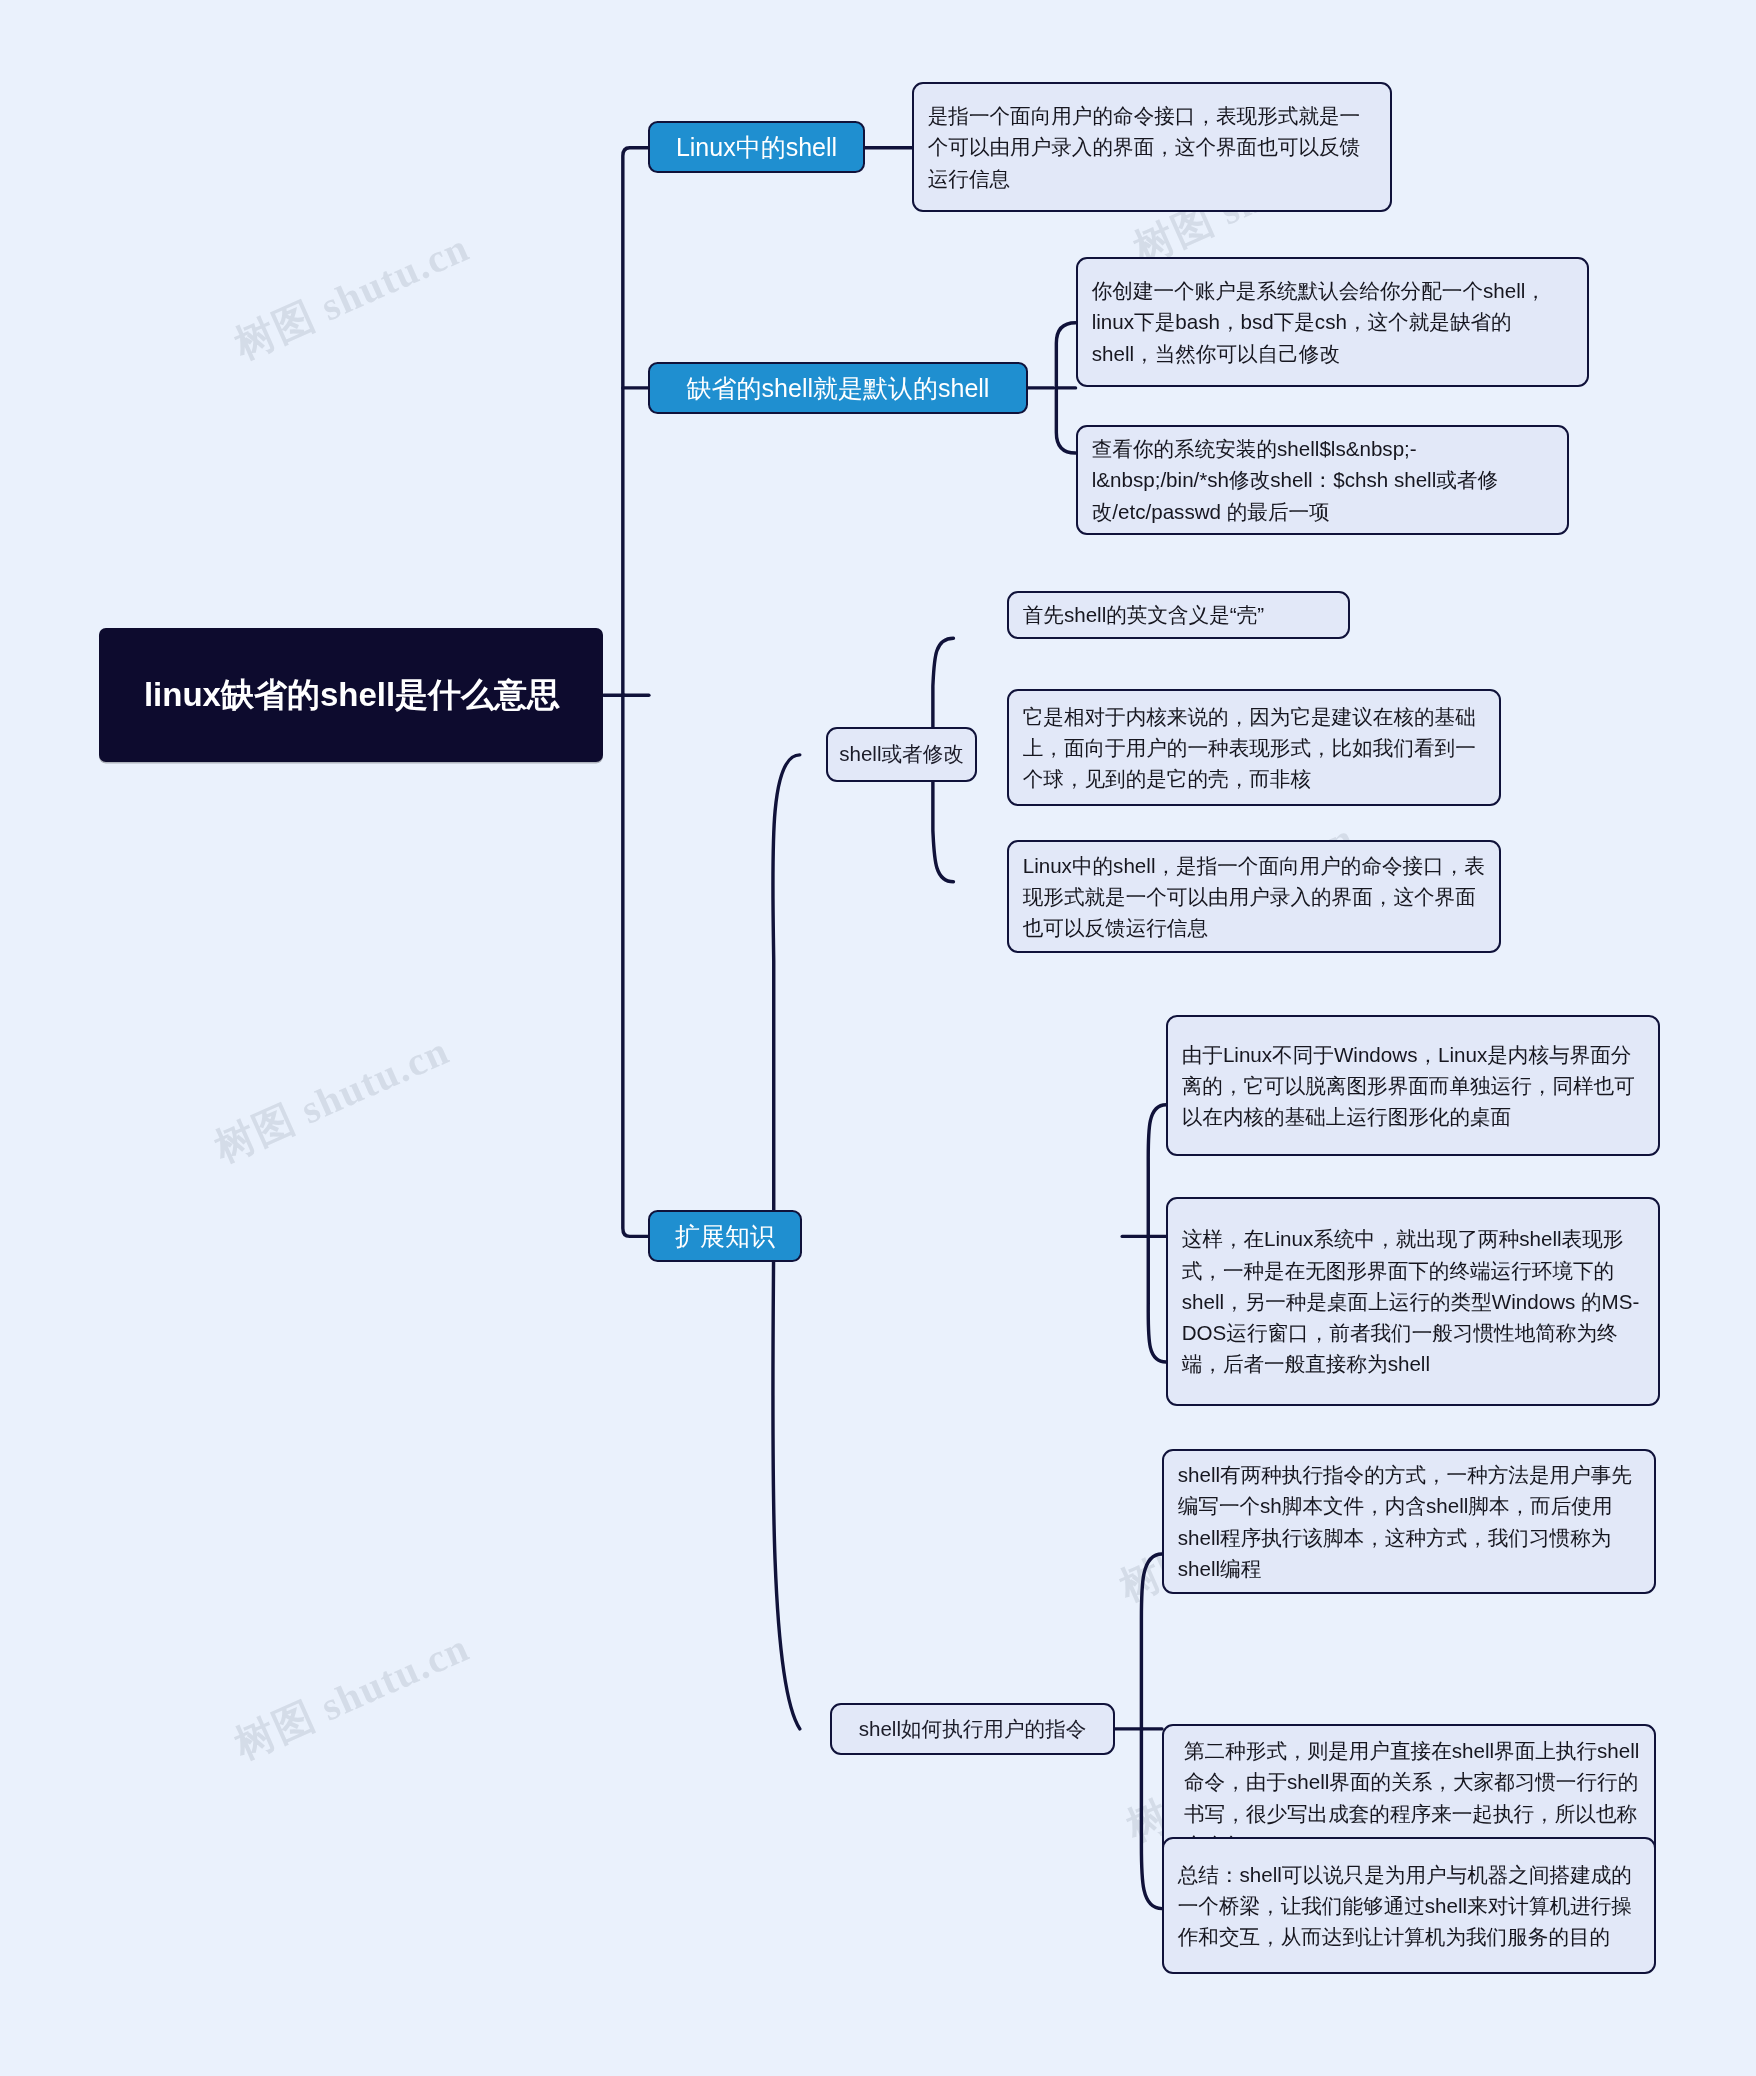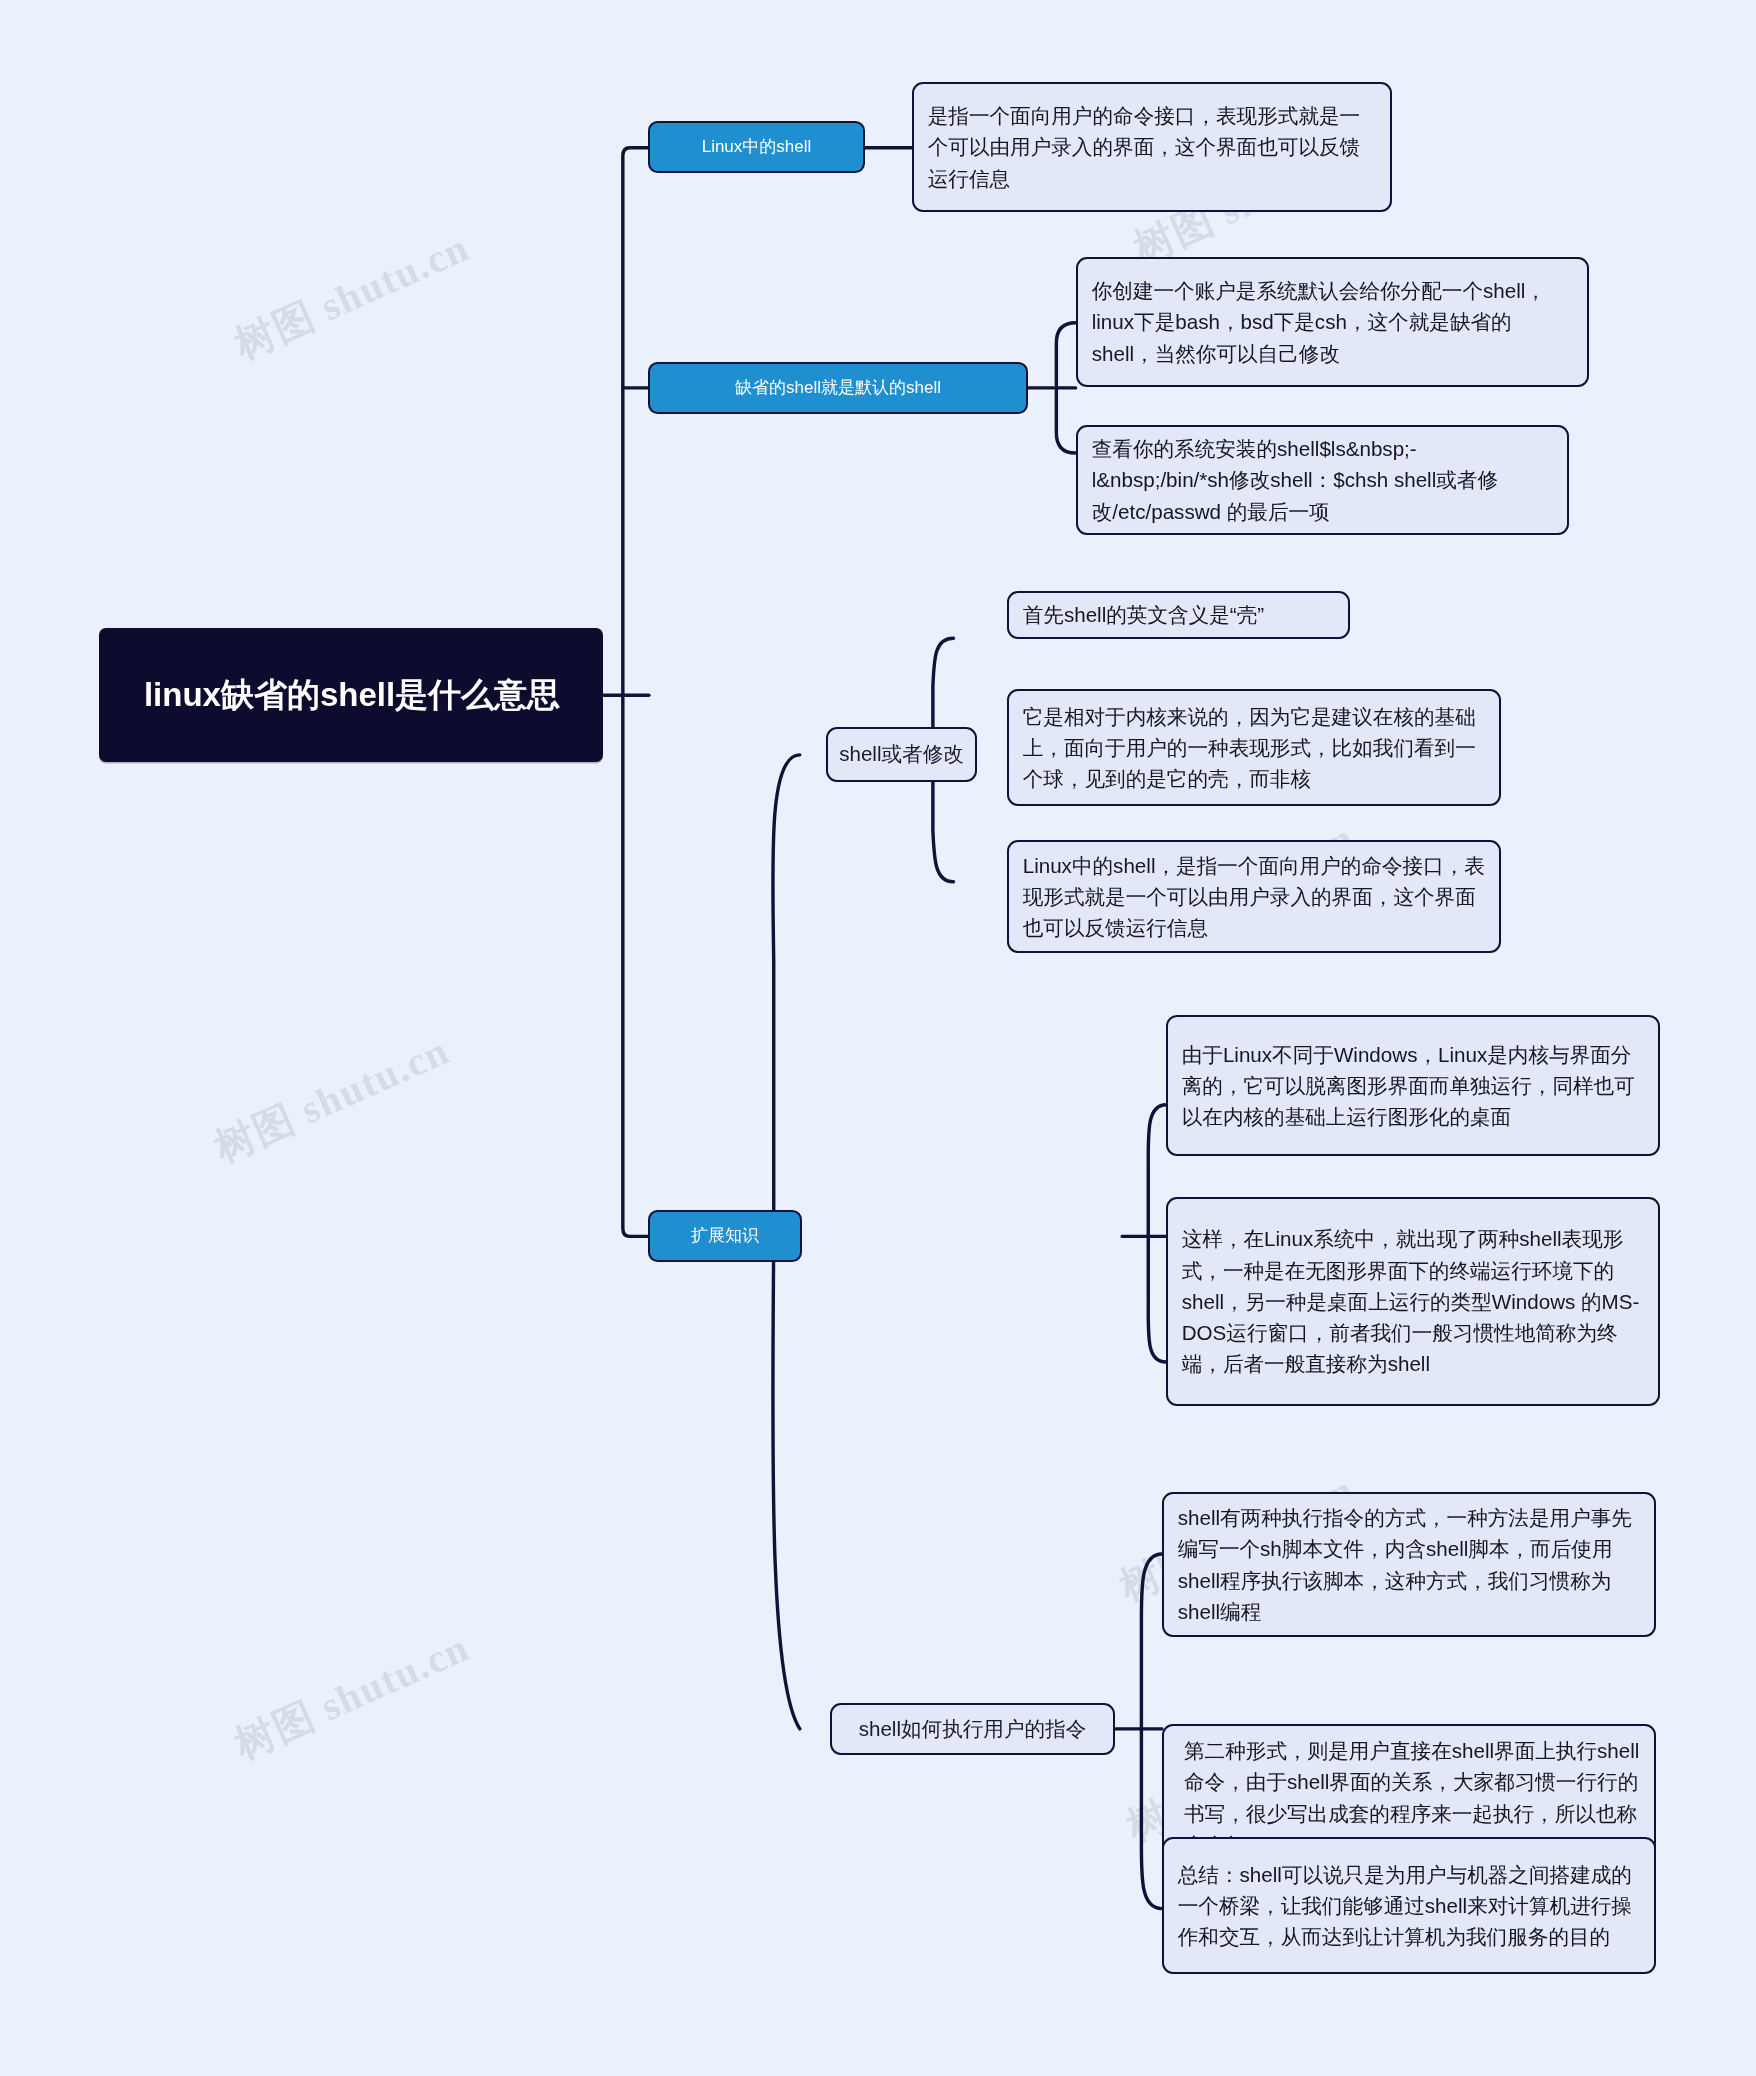--- a/index.html
+++ b/index.html
@@ -46,21 +46,21 @@
     display:flex;align-items:center;justify-content:center;
     padding:12.3px 18px;
     box-shadow:0 1.4px 0 rgba(0,0,0,.25);
   }
 
   .branch{
     background:#1f8fd0;
     color:#ffffff;
     border:2.1px solid #10123a;
     border-radius:9.6px;
-    font-size:17px;
+    font-size:25px;
     line-height:1.2;
     text-align:center;
     display:flex;align-items:center;justify-content:center;
     padding:6.9px 12.3px;
     box-sizing:border-box;
   }
 
   .sub{
     background:#e2e8f8;
     color:#1b1b28;
@@ -156,20 +156,20 @@
 
   <div class="node leaf" style="left:1007px;top:840px;width:494px;height:113px;">Linux中的shell，是指一个面向用户的命令接口，表现形式就是一个可以由用户录入的界面，这个界面也可以反馈运行信息</div>
 
 
   <div class="node leaf" style="left:1166px;top:1015px;width:494px;height:141px;">由于Linux不同于Windows，Linux是内核与界面分离的，它可以脱离图形界面而单独运行，同样也可以在内核的基础上运行图形化的桌面</div>
 
   <div class="node leaf" style="left:1166px;top:1197px;width:494px;height:209px;">这样，在Linux系统中，就出现了两种shell表现形式，一种是在无图形界面下的终端运行环境下的shell，另一种是桌面上运行的类型Windows 的MS-DOS运行窗口，前者我们一般习惯性地简称为终端，后者一般直接称为shell</div>
 
   <div class="node sub" style="left:830px;top:1703px;width:285px;height:52px;">shell如何执行用户的指令</div>
 
-  <div class="node leaf" style="left:1162px;top:1449px;width:494px;height:145px;margin-top:43px;">shell有两种执行指令的方式，一种方法是用户事先编写一个sh脚本文件，内含shell脚本，而后使用shell程序执行该脚本，这种方式，我们习惯称为shell编程</div>
+  <div class="node leaf" style="left:1162px;top:1449px;width:494px;height:145px;">shell有两种执行指令的方式，一种方法是用户事先编写一个sh脚本文件，内含shell脚本，而后使用shell程序执行该脚本，这种方式，我们习惯称为shell编程</div>
 
   <div class="node leaf" style="left:1162px;top:1724px;width:494px;height:147px;padding-left:20px;">第二种形式，则是用户直接在shell界面上执行shell命令，由于shell界面的关系，大家都习惯一行行的书写，很少写出成套的程序来一起执行，所以也称命令行</div>
 
   <div class="node leaf" style="left:1162px;top:1837px;width:494px;height:137px;">总结：shell可以说只是为用户与机器之间搭建成的一个桥梁，让我们能够通过shell来对计算机进行操作和交互，从而达到让计算机为我们服务的目的</div>
 
 </div>
 
 
 </body></html>

